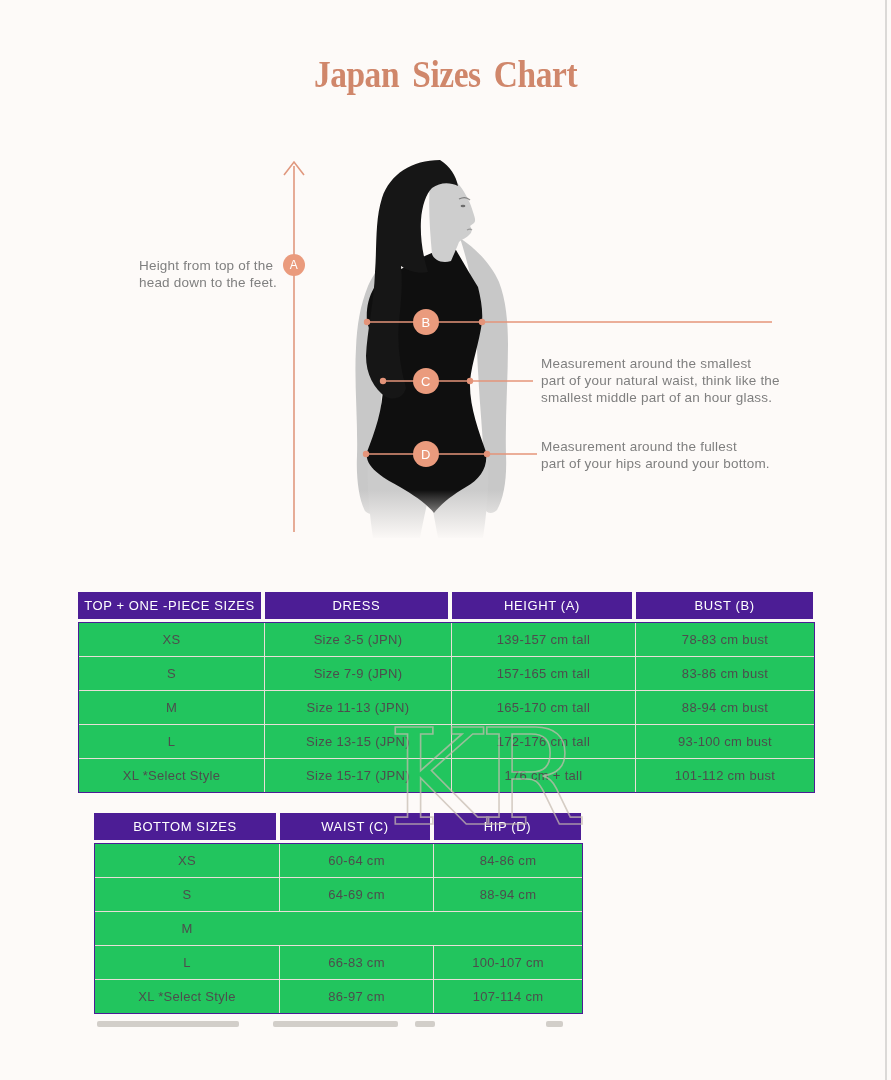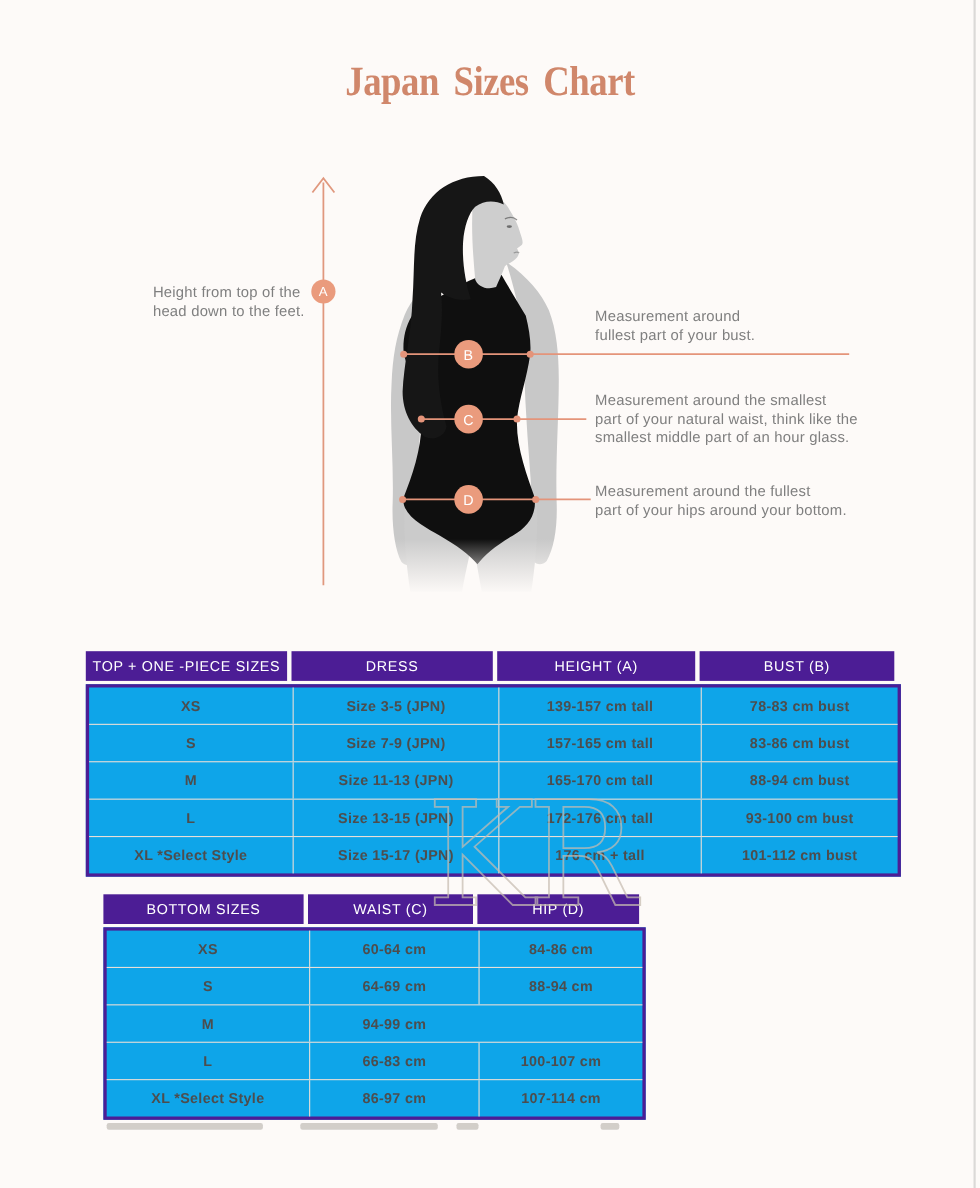--- a/index.html
+++ b/index.html
@@ -25,21 +25,21 @@
   .marker.small { width:22px; height:22px; font-size:12px; }
   .marker.big { width:26px; height:26px; }
   .note { position:absolute; z-index:2; color:#7f7f7f; font-size:13.5px; line-height:17px; letter-spacing:.2px; }
   
   .size-table { position:absolute; z-index:1; }
   .t-head { display:flex; gap:4px; height:27px; margin-bottom:3px; }
   .hcell {
     background:#4c1d95; color:#fff; display:flex; align-items:center;
     justify-content:center; font-size:13px; letter-spacing:.6px;
   }
-  .t-body { border:3px solid #4c1d95; background:#0ea5e9;font-weight:bold; }
+  .t-body { border:1px solid #4c1d95; background:#22c55e; }
   .trow { display:grid; height:33px; }
   .trow + .trow { border-top:1px solid #e8dfd8; }
   .tcell {
     display:flex; align-items:center; justify-content:center;
     font-size:13px; color:#4d4d4d; letter-spacing:.3px;
   }
   .tcell + .tcell { border-left:1px solid #e8dfd8; }
   .table-1 .trow { grid-template-columns:185px 187px 184px 179px; }
   .table-1 .hcell:nth-child(1){width:183px}
   .table-1 .hcell:nth-child(2){width:183px}
@@ -115,24 +115,20 @@
 
   <div class="marker small" style="left:283px; top:254px;">A</div>
   <div class="marker big" style="left:413px; top:309px;">B</div>
   <div class="marker big" style="left:413px; top:368px;">C</div>
   <div class="marker big" style="left:413px; top:441px;">D</div>
 
   <div class="note" style="left:139px; top:257px;">
     <div>Height from top of the</div>
     <div>head down to the feet.</div>
   </div>
-  <div class="note" style="left:541px; top:279px;">
-    <div>Measurement around</div>
-    <div>fullest part of your bust.</div>
-  </div>
   <div class="note" style="left:541px; top:355px;">
     <div>Measurement around the smallest</div>
     <div>part of your natural waist, think like the</div>
     <div>smallest middle part of an hour glass.</div>
   </div>
   <div class="note" style="left:541px; top:438px;">
     <div>Measurement around the fullest</div>
     <div>part of your hips around your bottom.</div>
   </div>
 
@@ -189,21 +185,20 @@
           <div class="tcell">60-64 cm</div>
           <div class="tcell">84-86 cm</div>
         </div>
         <div class="trow">
           <div class="tcell">S</div>
           <div class="tcell">64-69 cm</div>
           <div class="tcell">88-94 cm</div>
         </div>
         <div class="trow">
           <div class="tcell">M</div>
-          <div class="tcell">94-99 cm</div>
         </div>
         <div class="trow">
           <div class="tcell">L</div>
           <div class="tcell">66-83 cm</div>
           <div class="tcell">100-107 cm</div>
         </div>
         <div class="trow">
           <div class="tcell">XL *Select Style</div>
           <div class="tcell">86-97 cm</div>
           <div class="tcell">107-114 cm</div>

